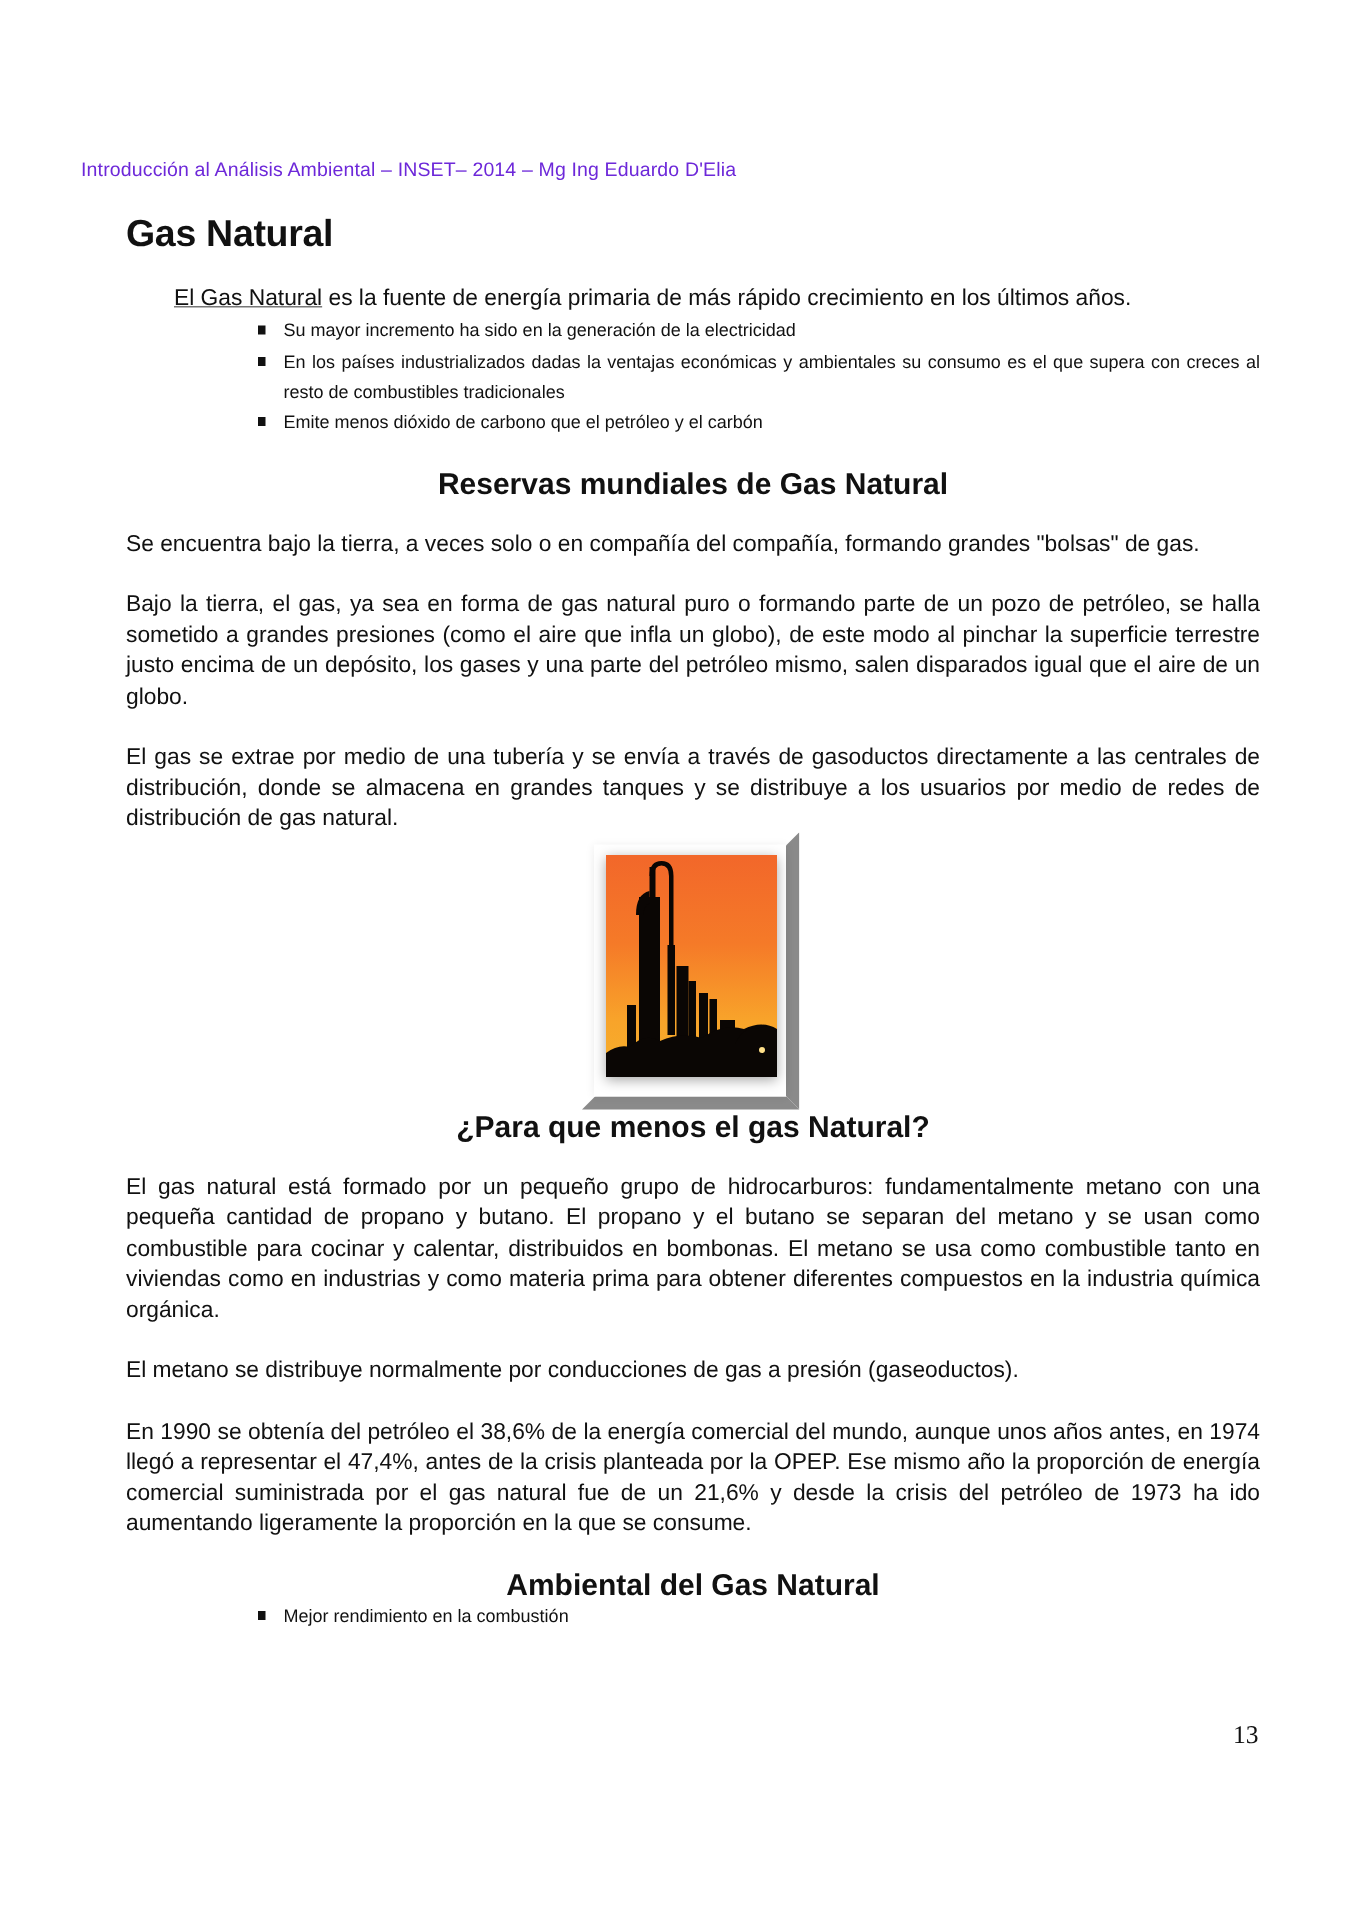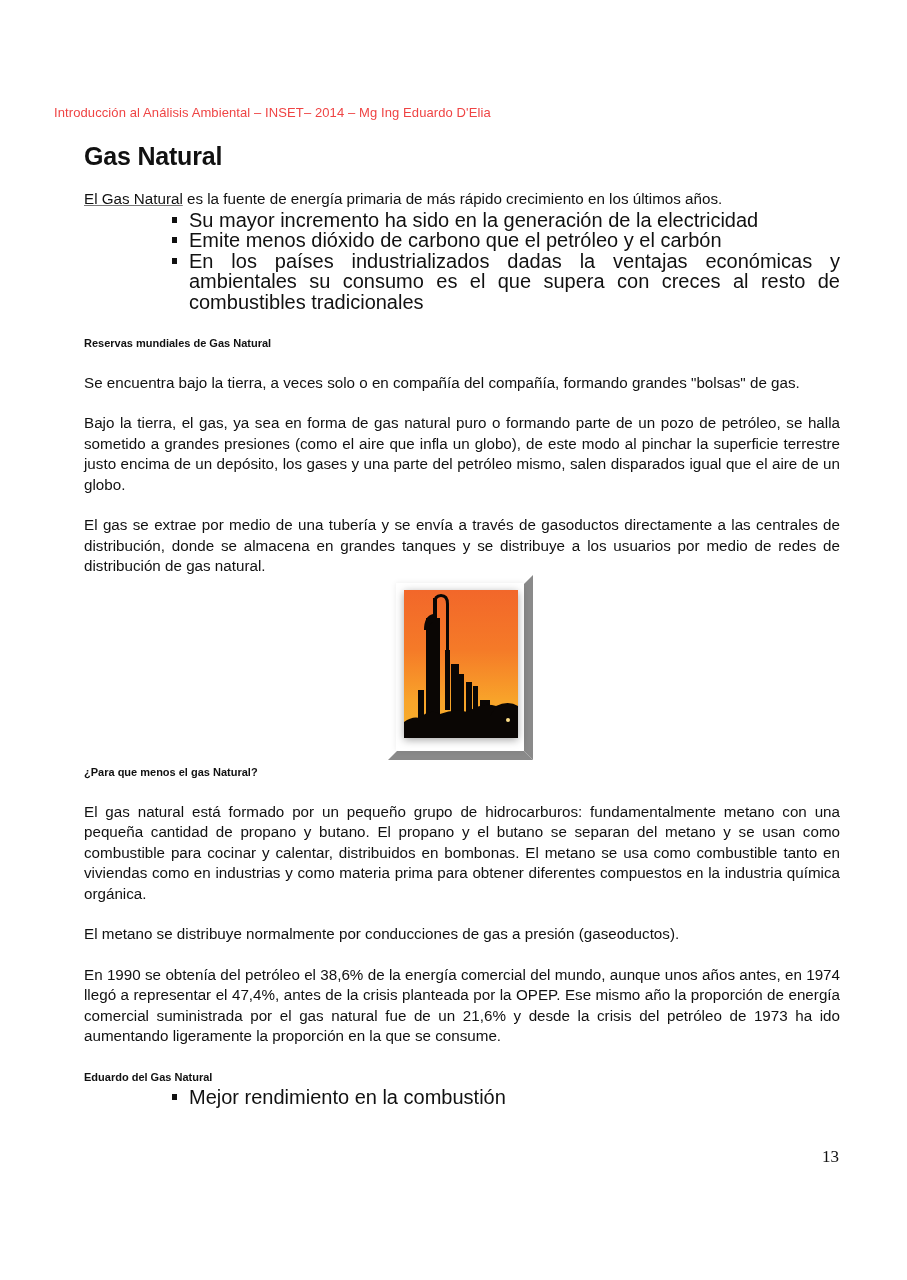--- a/index.html
+++ b/index.html
@@ -1,54 +1,54 @@
 <!DOCTYPE html>
 <html><head>
 <meta charset="utf-8">
 <style>
   html, body { margin:0; padding:0; background:#ffffff; }
   body { width:907px; height:1280px; position:relative; overflow:hidden;
          font-family:"Liberation Sans", sans-serif; color:#111; }
-  .running-header { position:absolute; left:54px; top:105px; font-size:13px; letter-spacing:0.1px; color:#ef4444; }
+  .running-header { position:absolute; left:54px; top:105px; font-size:13px; letter-spacing:0.1px; color:#6d28d9; }
   .content { position:absolute; left:84px; top:138px; width:756px; }
   h1.title { font-size:25px; font-weight:bold; margin:0; line-height:36px; letter-spacing:-0.2px; }
   p { margin:0; font-size:15.2px; line-height:20.5px; text-align:justify; }
   .intro { margin-top:15px; }
   ul.bullets { list-style:none; margin:0; padding:0 0 0 88px; }
-  ul.bullets li { position:relative; padding-left:17px; font-size:20px; line-height:20.3px; text-align:justify; }
+  ul.bullets li { position:relative; padding-left:17px; font-size:12px; line-height:20.3px; text-align:justify; }
   ul.bullets li::before { content:""; position:absolute; left:0; top:7px; width:5px; height:6px; background:#111; }
-  h2 { font-size:11px; font-weight:bold; margin:0; line-height:20px; }
+  h2 { font-size:20px; font-weight:bold; margin:0; line-height:20px;text-align:center; }
   .gap20 { height:20px; }
   .figure { position:relative; width:756px; height:185px; }
   .frame { position:absolute; left:312px; top:6px; width:128px; height:168px; background:#fff;
            box-shadow: 0 0 6px rgba(0,0,0,0.08); }
   .bevel-r { position:absolute; left:440px; top:-2px; width:9px; height:185px; background:#8a8a8a;
              clip-path: polygon(0 9px, 100% 0, 100% 100%, 0 176px); }
   .bevel-b { position:absolute; left:304px; top:174px; width:145px; height:9px; background:#8a8a8a;
              clip-path: polygon(9px 0, 136px 0, 100% 100%, 0 100%); }
   .photo { position:absolute; left:320px; top:13px; width:114px; height:148px; overflow:hidden;
            background:linear-gradient(180deg, #f2672a 0%, #f57a28 40%, #f8a42a 75%, #f6b02c 100%);
            box-shadow: 0 2px 8px rgba(0,0,0,0.35); }
   .page-number { position:absolute; left:822px; top:1147px; font-family:"Liberation Serif", serif; font-size:17px; }
-  .underline-mark { text-decoration:underline; text-decoration-color:#777; }
+  .underline-mark { text-decoration:underline; text-decoration-color:#777;margin-left:32px; }
 </style>
 </head>
 <body>
 
 <div class="running-header">Introducción al Análisis Ambiental – INSET– 2014 – Mg Ing Eduardo D'Elia</div>
 
 <div class="content">
   <h1 class="title">Gas Natural</h1>
 
   <p class="intro"><span class="underline-mark">El Gas  Natural</span><span> es la fuente de energía primaria de más rápido crecimiento en los últimos años.</span></p>
 
   <ul class="bullets">
     <li>Su mayor incremento ha sido en la generación de la electricidad</li>
+    <li style="margin-top:1px;">En los países industrializados dadas la ventajas económicas y ambientales su consumo es el que supera con creces al resto de combustibles tradicionales</li>
     <li>Emite menos dióxido de carbono que el petróleo y el carbón</li>
-    <li style="margin-top:1px;">En los países industrializados dadas la ventajas económicas y ambientales su consumo es el que supera con creces al resto de combustibles tradicionales</li>
   </ul>
 
   <div style="height:21px"></div>
   <h2>Reservas mundiales de Gas Natural</h2>
   <div class="gap20"></div>
   <p>Se encuentra bajo la tierra, a veces solo o en compañía del compañía, formando grandes "bolsas" de gas.</p>
   <div class="gap20"></div>
   <p>Bajo la tierra, el gas, ya sea en forma de gas natural puro o formando parte de un pozo de petróleo, se halla sometido a grandes presiones (como el aire que infla un globo), de este modo al pinchar la superficie terrestre justo encima de un depósito, los gases y una parte del petróleo mismo, salen disparados igual que el aire de un globo.</p>
   <div class="gap20"></div>
   <p>El gas se extrae por medio de una tubería y se envía a través de gasoductos directamente a las centrales de distribución, donde se almacena en grandes tanques y se distribuye a los usuarios por medio de redes de distribución de gas natural.</p>
@@ -82,19 +82,19 @@
 
   <h2>¿Para que menos el gas Natural?</h2>
   <div class="gap20"></div>
   <p>El gas natural está formado por un pequeño grupo de hidrocarburos: fundamentalmente metano con una pequeña cantidad de propano y butano. El propano y el butano se separan del metano y se usan como combustible para cocinar y calentar, distribuidos en bombonas. El metano se usa como combustible tanto en viviendas como en industrias y como materia prima para obtener diferentes compuestos en la industria química orgánica.</p>
   <div class="gap20"></div>
   <p>El metano se distribuye normalmente por conducciones de gas a presión (gaseoductos).</p>
   <div class="gap20"></div>
   <p>En 1990 se obtenía del petróleo el 38,6% de la energía comercial del mundo, aunque unos años antes, en 1974 llegó a representar el 47,4%, antes de la crisis planteada por la OPEP. Ese mismo año la proporción de energía comercial suministrada por el gas natural fue de un 21,6% y desde la crisis del petróleo de 1973 ha ido aumentando ligeramente la proporción en la que se consume.</p>
   <div class="gap20"></div>
 
-  <h2>Eduardo del Gas Natural</h2>
+  <h2>Ambiental del Gas Natural</h2>
   <ul class="bullets">
     <li>Mejor rendimiento en la combustión</li>
   </ul>
 </div>
 
 <div class="page-number">13</div>
 
 </body></html>

